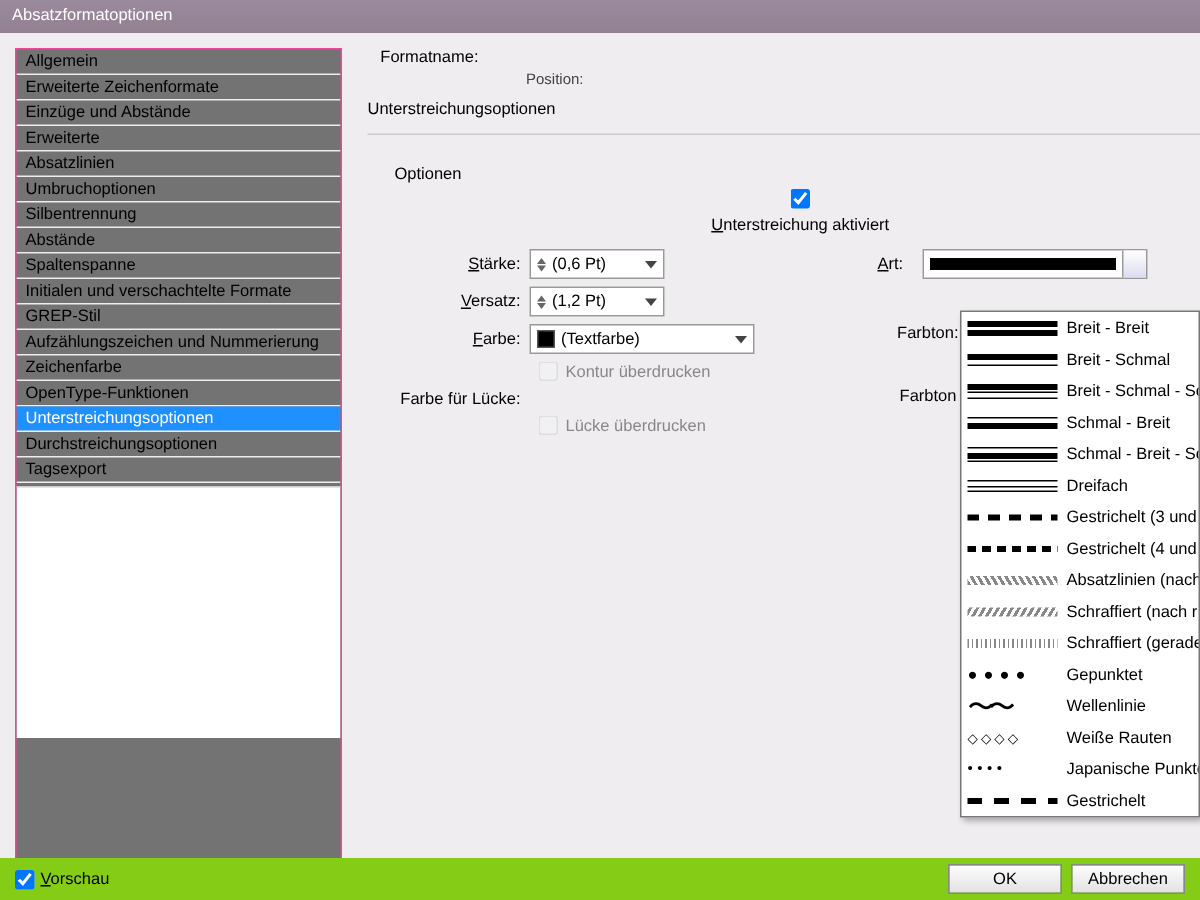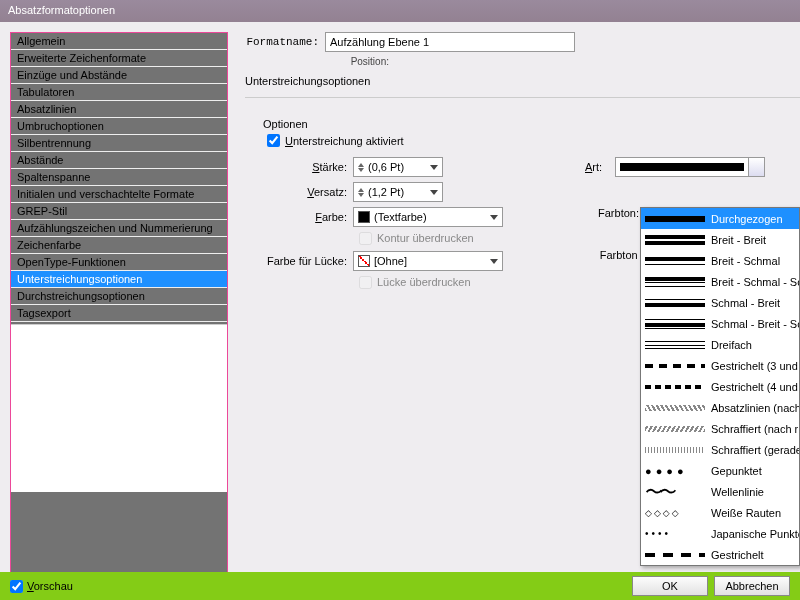--- a/index.html
+++ b/index.html
@@ -6,26 +6,26 @@
   body { background: #efedf0; width: 800px; height: 600px; overflow: hidden; position: relative; }
   .titlebar { height: 22px; background: linear-gradient(#9a8a9d,#938192); color: #fff; padding: 4px 8px; font-size: 11px; }
   .dialog { position: absolute; top: 22px; left: 0; right: 0; bottom: 0; background: #efedf0; }
   .sidebar { position: absolute; top: 10px; left: 10px; width: 218px; height: 596px; border: 1px solid #ec4899; background: #737373; overflow: hidden; }
   .sidebar-item { padding: 2px 6px; border-bottom: 1px solid #eee; cursor: pointer; white-space: nowrap; overflow: hidden; text-overflow: ellipsis; }
   .sidebar-item.selected { background: #1e90ff; color: #fff; }
   .preview-area { margin-top: 2px; height: 168px; border-top: 1px solid #ccc; background: #fff; }
   .main { position: absolute; left: 245px; top: 10px; right: 0; }
   .row { display: flex; align-items: center; margin-bottom: 4px; }
   .lbl { text-align: right; padding-right: 6px; }
-  .formatname { width: 80px; font-family: Liberation Mono, monospace; }
+  .formatname { width: 80px; }
   .txt { border: 1px solid #999; background: #fff; padding: 2px 4px; height: 20px; }
   .position-lbl { width: 150px; font-size: 10px; color: #444; padding-left: 40px; }
   .section-title { margin: 8px 0 10px 0; font-size: 11px; }
   .group-title { margin: 20px 0 4px 18px; }
-  .cb { margin-left: 22px; display: flex; align-items: center; gap: 5px; margin-bottom: 10px; }
+  .cb { margin-left: 22px; display: flex; align-items: center; gap: 5px; margin-bottom: 10px; flex-direction: column; }
   input[type=checkbox] { width: 13px; height: 13px; }
   .opt-row { display: flex; align-items: center; margin-bottom: 5px; }
   .opt-lbl { width: 108px; text-align: right; padding-right: 6px; }
   .combo { display: inline-flex; align-items: center; border: 1px solid #999; background: #fff; height: 20px; padding: 0 4px; position: relative; }
   .combo .arrow { margin-left: auto; width: 0; height: 0; border-left: 4px solid transparent; border-right: 4px solid transparent; border-top: 5px solid #444; }
   .combo .spin { display: flex; flex-direction: column; margin-right: 4px; }
   .spin .up, .spin .dn { width: 0; height: 0; border-left: 3px solid transparent; border-right: 3px solid transparent; }
   .spin .up { border-bottom: 4px solid #666; margin-bottom: 1px; }
   .spin .dn { border-top: 4px solid #666; }
   .swatch { width: 12px; height: 12px; border: 1px solid #555; margin-right: 4px; background: #000; }
@@ -54,21 +54,21 @@
   .line-dash3 { height:4px; background: repeating-linear-gradient(90deg,#000 0 8px,transparent 8px 14px); }
   .line-dash4 { height:4px; background: repeating-linear-gradient(90deg,#000 0 6px,transparent 6px 10px); }
   .line-hatch-l { height:6px; background: repeating-linear-gradient(60deg,#888 0 2px,transparent 2px 4px); }
   .line-hatch-r { height:6px; background: repeating-linear-gradient(-60deg,#888 0 2px,transparent 2px 4px); }
   .line-hatch-s { height:6px; background: repeating-linear-gradient(90deg,#888 0 1px,transparent 1px 3px); }
   .line-dots { letter-spacing: 4px; font-weight: bold; line-height: 6px; }
   .line-wave { font-size: 18px; line-height: 6px; letter-spacing: -4px; }
   .line-diam { font-size: 9px; line-height: 10px; letter-spacing: 2px; }
   .line-jdot { font-size: 10px; line-height: 8px; letter-spacing: 3px; }
   .line-dash-s { height:4px; background: repeating-linear-gradient(90deg,#000 0 10px,transparent 10px 18px); }
-  .disabled-cb { display: flex; align-items: flex-start; gap: 5px; margin-left: 114px; margin-bottom: 6px; color: #888; }
+  .disabled-cb { display: flex; align-items: center; gap: 5px; margin-left: 114px; margin-bottom: 6px; color: #888; }
   .disabled-cb input { opacity: 0.5; }
   .footer { position: absolute; left: 0; right: 0; bottom: 0; height: 28px; display: flex; align-items: center; padding: 0 10px; background: #84cc16; }
   .footer .vs { display: flex; align-items: center; gap: 4px; }
   .footer .btns { margin-left: auto; display: flex; gap: 6px; }
   .btn { width: 76px; height: 20px; border: 1px solid #888; background: linear-gradient(#fdfdfd,#e2e2e2); cursor: pointer; text-align: center; line-height: 18px; }
   .sep { height: 1px; background: #ccc; margin-bottom: 6px; }
   .underline { text-decoration: underline; }
 </style>
 </head>
 <body>
@@ -77,42 +77,41 @@
   <span>Absatzformatoptionen</span>
 </div>
 
 <div class="dialog">
 
   <div class="sidebar">
     <div id="sidebar-list">
         <div class="sidebar-item">Allgemein</div>
         <div class="sidebar-item">Erweiterte Zeichenformate</div>
         <div class="sidebar-item">Einzüge und Abstände</div>
-        <div class="sidebar-item">Tabulatoren</div>
+        <div class="sidebar-item">Erweiterte</div>
         <div class="sidebar-item">Absatzlinien</div>
         <div class="sidebar-item">Umbruchoptionen</div>
         <div class="sidebar-item">Silbentrennung</div>
         <div class="sidebar-item">Abstände</div>
         <div class="sidebar-item">Spaltenspanne</div>
         <div class="sidebar-item">Initialen und verschachtelte Formate</div>
         <div class="sidebar-item">GREP-Stil</div>
         <div class="sidebar-item">Aufzählungszeichen und Nummerierung</div>
         <div class="sidebar-item">Zeichenfarbe</div>
         <div class="sidebar-item">OpenType-Funktionen</div>
         <div class="sidebar-item selected">Unterstreichungsoptionen</div>
         <div class="sidebar-item">Durchstreichungsoptionen</div>
         <div class="sidebar-item">Tagsexport</div>
       </div>
     <div class="preview-area"></div>
   </div>
 
   <div class="main">
     <div class="row">
       <span class="lbl formatname">Formatname:</span>
-      <input class="txt" style="width: 250px;" value="Aufzählung Ebene 1">
     </div>
     <div class="row">
       <span class="lbl position-lbl">Position:</span>
     </div>
 
     <div class="section-title">Unterstreichungsoptionen</div>
     <div class="sep"></div>
 
     <div class="group-title">Optionen</div>
 
@@ -152,25 +151,20 @@
           <span>(Textfarbe)</span>
           <div class="arrow"></div>
         </div>
       </div>
       <div class="disabled-cb">
         <input type="checkbox" disabled="" style="">
         <span>Kontur überdrucken</span>
       </div>
       <div class="opt-row">
         <span class="opt-lbl">Farbe für Lücke:</span>
-        <div class="combo" style="width:150px">
-          <div class="swatch none"></div>
-          <span>[Ohne]</span>
-          <div class="arrow"></div>
-        </div>
       </div>
       <div class="disabled-cb">
         <input type="checkbox" disabled="" style="">
         <span>Lücke überdrucken</span>
       </div>
 
       <div class="second-col" style="top:0">
         <div class="opt-row">
           <span class="art-lbl"><span class="underline">A</span>rt:</span>
           <div class="art-combo">
@@ -184,26 +178,20 @@
           <span style="width:60px;text-align:right;padding-right:6px">Farbton:</span>
         </div>
         <div class="opt-row" style="margin-top:30px">
           <span style="width:110px;text-align:right;padding-right:6px">Farbton für Lücke:</span>
         </div>
       </div>
     </div>
   </div>
 
   <div class="dropdown" id="stroke-dd">
-      <div class="dd-item selected">
-        <div class="prev">
-          <div class="line-solid"></div>
-        </div>
-        <span>Durchgezogen</span>
-      </div>
       <div class="dd-item">
         <div class="prev">
           <div class="line-bb"></div>
         </div>
         <span>Breit - Breit</span>
       </div>
       <div class="dd-item">
         <div class="prev">
           <div class="line-bs"></div>
         </div>

